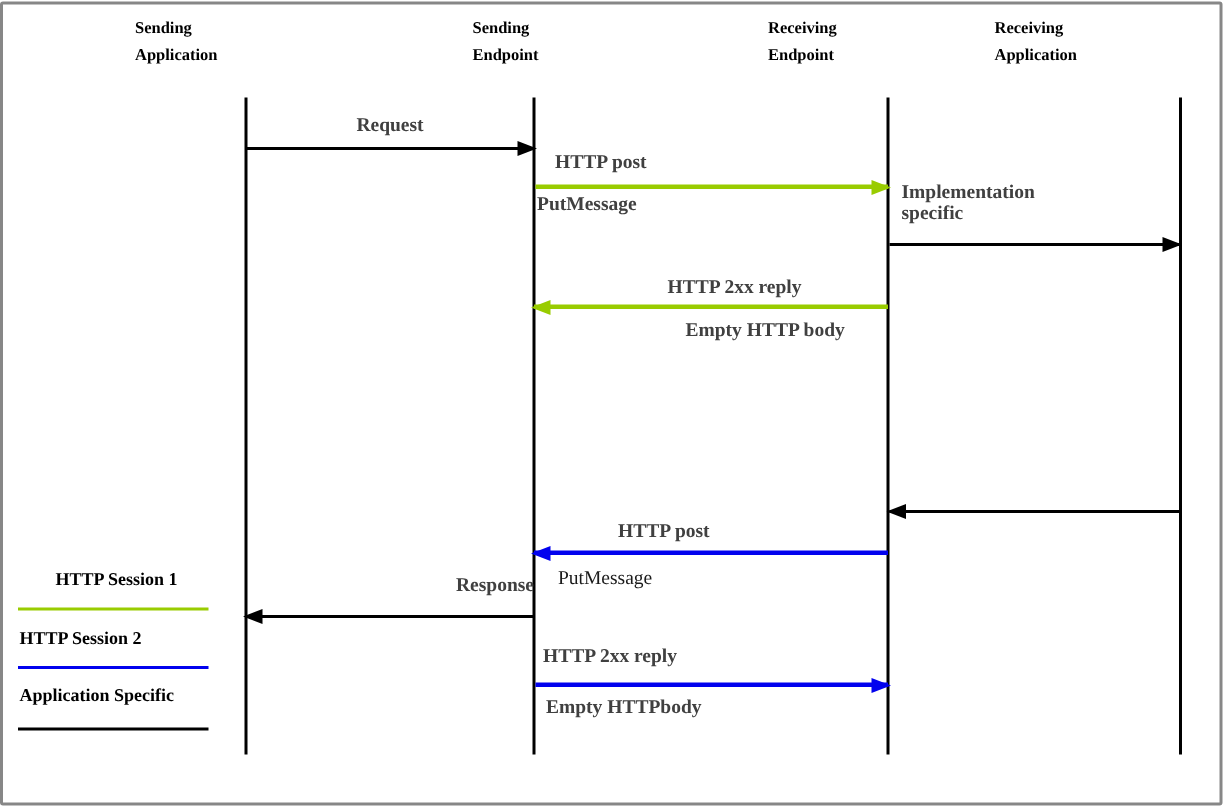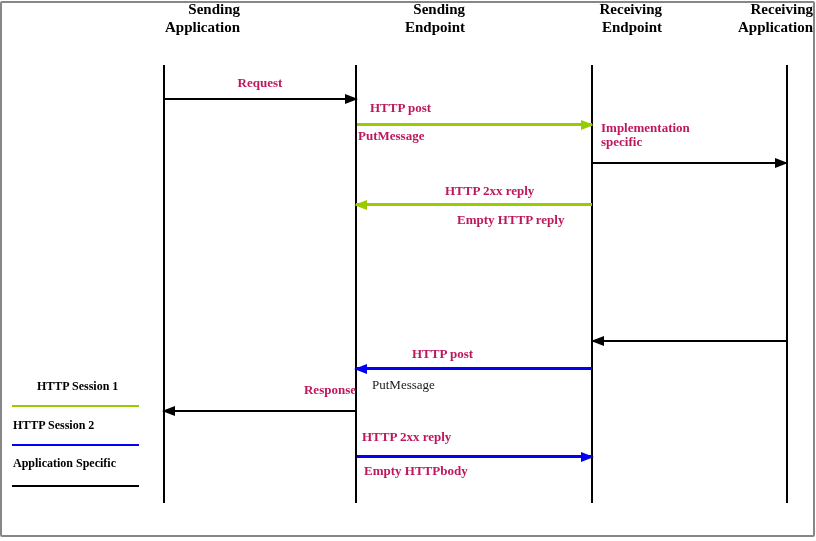--- a/index.html
+++ b/index.html
@@ -14,27 +14,27 @@
     position:absolute;left:0;top:1px;right:1px;bottom:4px;
     border:2px solid #878787;
     border-radius:2px;
     pointer-events:none;
   }
   .lifeline{
     position:absolute;top:65px;height:438px;width:2px;
     background:#000;
   }
   .head{
-    position:absolute;top:0;width:150px;
-    text-align:right;
-    font-weight:bold;font-size:15px;line-height:18px;color:#000;
+    position:absolute;top:10px;width:150px;
+    text-align:left;
+    font-weight:bold;font-size:11px;line-height:18px;color:#000;
   }
   .mlabel{
     position:absolute;
-    font-weight:bold;font-size:13px;line-height:14px;color:#be185d;
+    font-weight:bold;font-size:13px;line-height:14px;color:#404040;
     white-space:nowrap;
   }
   .mlabel.center{text-align:center;}
   .mlabel.regular{font-weight:normal;color:#1a1a1a;font-size:13px;line-height:15px;}
   .arrow{
     --c:#000000;
     position:absolute;height:2px;background:var(--c);
   }
   .arrow.green{--c:#99cc00;height:3px;}
   .arrow.blue{--c:#0202ee;height:3px;}
@@ -107,21 +107,21 @@
     <div>specific</div>
   </div>
   <div class="arrow" style="left:593px;top:162px;width:193px;">
       <span class="head-r"></span>
     </div>
 
   <div class="mlabel" style="left:445px;top:184px;">HTTP 2xx reply</div>
   <div class="arrow green" style="left:356px;top:203px;width:236px;">
       <span class="head-l"></span>
     </div>
-  <div class="mlabel" style="left:457px;top:213px;">Empty HTTP reply</div>
+  <div class="mlabel" style="left:457px;top:213px;">Empty HTTP body</div>
 
   <div class="arrow" style="left:593px;top:340px;width:193px;">
       <span class="head-l"></span>
     </div>
 
   <div class="mlabel" style="left:412px;top:347px;">HTTP post</div>
   <div class="arrow blue" style="left:356px;top:367px;width:236px;">
       <span class="head-l"></span>
     </div>
   <div class="mlabel regular" style="left:372px;top:377px;">

